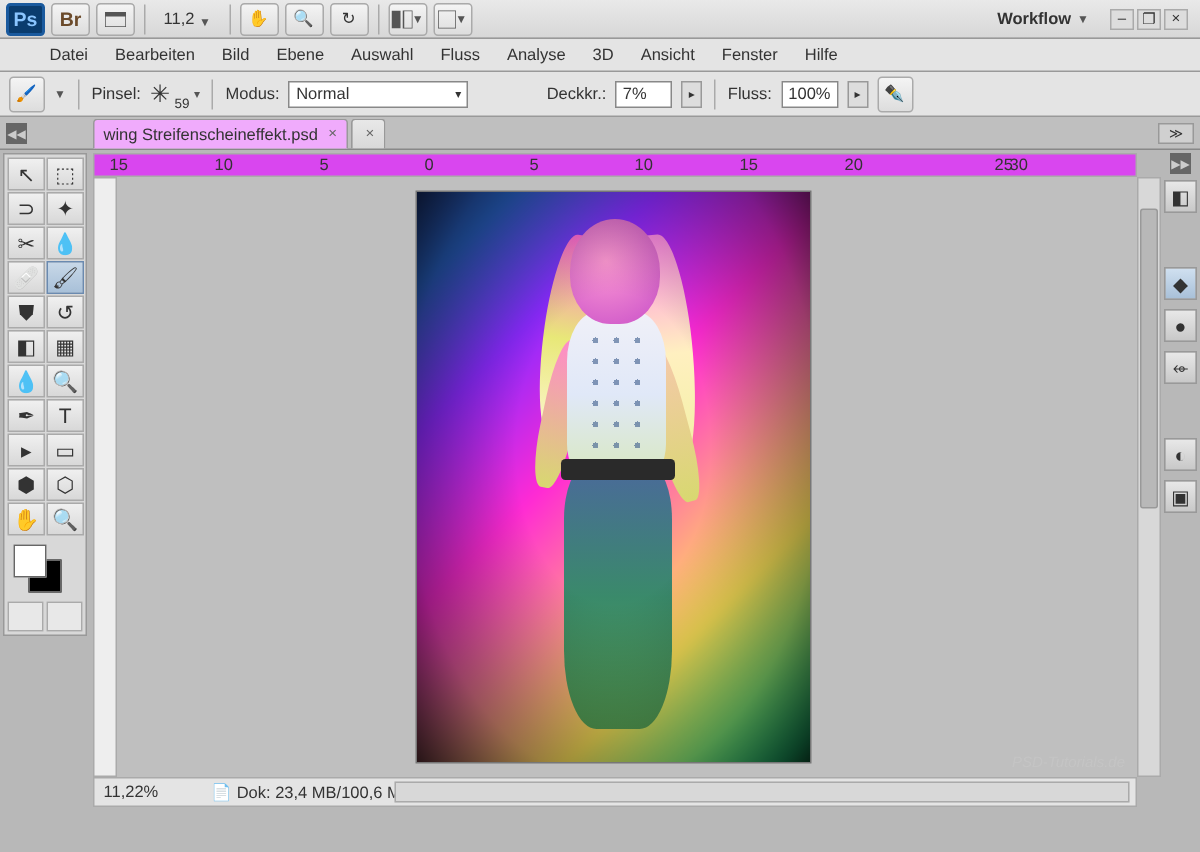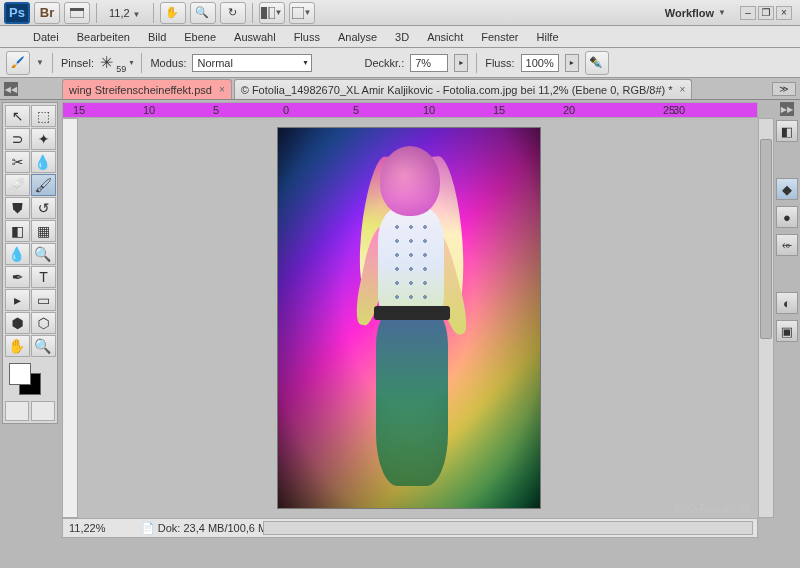--- a/index.html
+++ b/index.html
@@ -20,21 +20,21 @@
 .brush-ico{width:24px;height:24px;border:1px solid #aaa;background:linear-gradient(#f4f4f4,#ddd);border-radius:3px;display:flex;align-items:center;justify-content:center}
 .opt-label{color:#333}
 .opt-field{display:flex;align-items:center;gap:3px}
 .combo{height:18px;border:1px solid #888;background:#fff;padding:0 4px;display:flex;align-items:center;min-width:60px}
 .combo.long{min-width:120px}
 .combo-arr{margin-left:auto;font-size:8px}
 .pct-box{height:18px;border:1px solid #888;background:#fff;padding:0 4px;display:flex;align-items:center;min-width:38px}
 .arr-btn{width:14px;height:18px;border:1px solid #999;background:#ddd;font-size:8px;display:flex;align-items:center;justify-content:center}
 .tabbar{height:22px;background:#bfbfbf;display:flex;align-items:flex-end;padding-left:62px;border-bottom:1px solid #888;position:relative}
 .tab{height:20px;background:linear-gradient(#e8e8e8,#d8d8d8);border:1px solid #999;border-bottom:none;border-radius:3px 3px 0 0;padding:0 6px;display:flex;align-items:center;gap:4px;margin-right:2px;font-size:10px;max-width:480px;white-space:nowrap;overflow:hidden}
-.tab.inactive{background:#fca5a5}
+.tab.inactive{background:#f0abfc}
 .tab-x{font-size:10px;color:#666;margin-left:3px}
 .tab-collapse{position:absolute;left:4px;width:14px;height:14px;background:#666;color:#ccc;font-size:8px;display:flex;align-items:center;justify-content:center;top:4px}
 .tab-nav{position:absolute;right:4px;width:24px;height:14px;background:#d0d0d0;font-size:9px;display:flex;align-items:center;justify-content:center;top:4px;border:1px solid #999}
 .workspace{position:relative;height:440px;background:#b8b8b8}
 .toolbox{position:absolute;left:2px;top:2px;width:56px;background:#d8d8d8;border:1px solid #999;padding:2px}
 .tool-grid{display:grid;grid-template-columns:1fr 1fr;gap:1px}
 .tool{width:25px;height:22px;background:linear-gradient(#f0f0f0,#d8d8d8);border:1px solid #aaa;display:flex;align-items:center;justify-content:center;font-size:14px;position:relative}
 .tool.sel{background:linear-gradient(#c8d8e8,#a8c0d8);border-color:#6a8ab0}
 .color-swatch{margin-top:4px;position:relative;height:36px}
 .fg-color{position:absolute;width:22px;height:22px;background:#fff;border:1px solid #666;left:4px;top:2px;z-index:2}
@@ -159,21 +159,20 @@
   <div class="brush-ico">✒️</div>
 </div>
 
 <div class="tabbar">
   <div class="tab-collapse">◀◀</div>
   <div class="tab inactive">
       <span>wing Streifenscheineffekt.psd</span>
       <span class="tab-x">×</span>
     </div>
   <div class="tab">
-      <span>© Fotolia_14982670_XL Amir Kaljikovic - Fotolia.com.jpg bei 11,2% (Ebene 0, RGB/8#) *</span>
       <span class="tab-x">×</span>
     </div>
   <div class="tab-nav">≫</div>
 </div>
 
 <div class="workspace">
   <div class="toolbox">
     <div class="tool-grid">
       <div class="tool">↖</div>
       <div class="tool">⬚</div>

